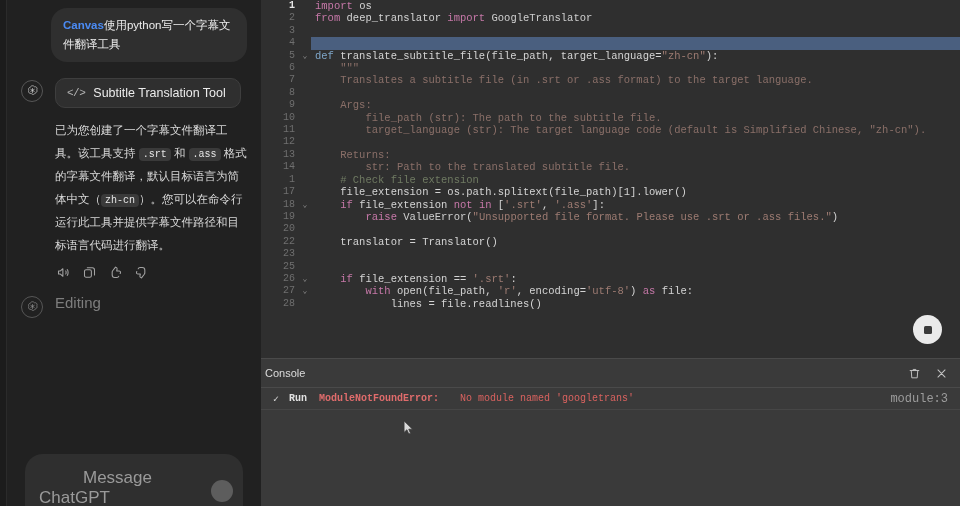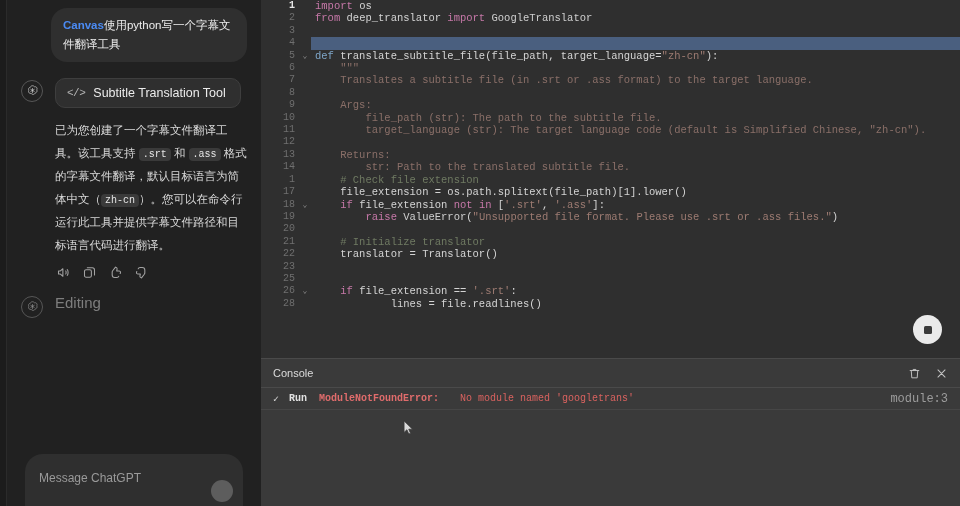--- a/index.html
+++ b/index.html
@@ -160,22 +160,23 @@
   }
   .composer {
     position: relative;
     background: #2f2f2f;
     border-radius: 18px 18px 0 0;
     height: 52px;
     padding: 14px 40px 0 14px;
     box-sizing: border-box;
   }
   .composer-placeholder {
-    font-size: 12px;
+    font-size: 17px;
     color: #9a9a9a;
+    margin-left: 44px;
   }
   .composer-send {
     position: absolute;
     right: 10px;
     bottom: 4px;
     width: 22px;
     height: 22px;
     border-radius: 50%;
     background: #5d5d5d;
   }
@@ -275,21 +276,21 @@
     background: #3a3a3a;
     border-top: 1px solid #4a4a4a;
     display: flex;
     flex-direction: column;
     height: 147px;
   }
   .console-head {
     height: 28px;
     display: flex;
     align-items: center;
-    padding: 0 12px 0 12px;
+    padding: 0 12px 0 4px;
     border-bottom: 1px solid #4a4a4a;
   }
   .console-title {
     font-size: 11px;
     color: #dcdcdc;
     flex: 1 1 auto;
   }
   .console-head-actions {
     display: flex;
     gap: 14px;
@@ -527,43 +528,43 @@
               <td class="ln-cell">19</td>
               <td class="fold-cell"></td>
               <td class="code-cell"><span class="op">        </span><span class="kw">raise</span><span class="op"> </span><span class="cls">ValueError</span><span class="op">(</span><span class="str">"Unsupported file format. Please use .srt or .ass files."</span><span class="op">)</span></td>
             </tr>
             <tr>
               <td class="ln-cell">20</td>
               <td class="fold-cell"></td>
               <td class="code-cell">&nbsp;</td>
             </tr>
             <tr>
-              <td class="ln-cell">21</td>
-              <td class="fold-cell"></td>
-              <td class="code-cell"><span class="op">    </span><span class="cmt"># Initialize translator</span></td>
-            </tr>
-            <tr>
               <td class="ln-cell">22</td>
               <td class="fold-cell"></td>
               <td class="code-cell"><span class="op">    </span><span class="id">translator = Translator()</span></td>
             </tr>
             <tr>
               <td class="ln-cell">23</td>
               <td class="fold-cell"></td>
               <td class="code-cell">&nbsp;</td>
             </tr>
             <tr>
               <td class="ln-cell">25</td>
               <td class="fold-cell"></td>
               <td class="code-cell">&nbsp;</td>
             </tr>
             <tr>
               <td class="ln-cell">26</td>
               <td class="fold-cell">⌄</td>
               <td class="code-cell"><span class="op">    </span><span class="kw">if</span><span class="op"> </span><span class="id">file_extension == </span><span class="str">'.srt'</span><span class="op">:</span></td>
+            </tr>
+            <tr>
+              <td class="ln-cell">27</td>
+              <td class="fold-cell">⌄</td>
+              <td class="code-cell"><span class="op">        </span><span class="kw">with</span><span class="op"> </span><span class="id">open(file_path, </span><span class="str">'r'</span><span class="op">, encoding=</span><span class="str">'utf-8'</span><span class="op">) </span><span class="kw">as</span><span class="op"> file:</span></td>
             </tr>
             <tr>
               <td class="ln-cell">28</td>
               <td class="fold-cell"></td>
               <td class="code-cell"><span class="op">            </span><span class="id">lines = file.readlines()</span></td>
             </tr>
           </tbody>
       </table>
 
       <div class="stop-btn">

